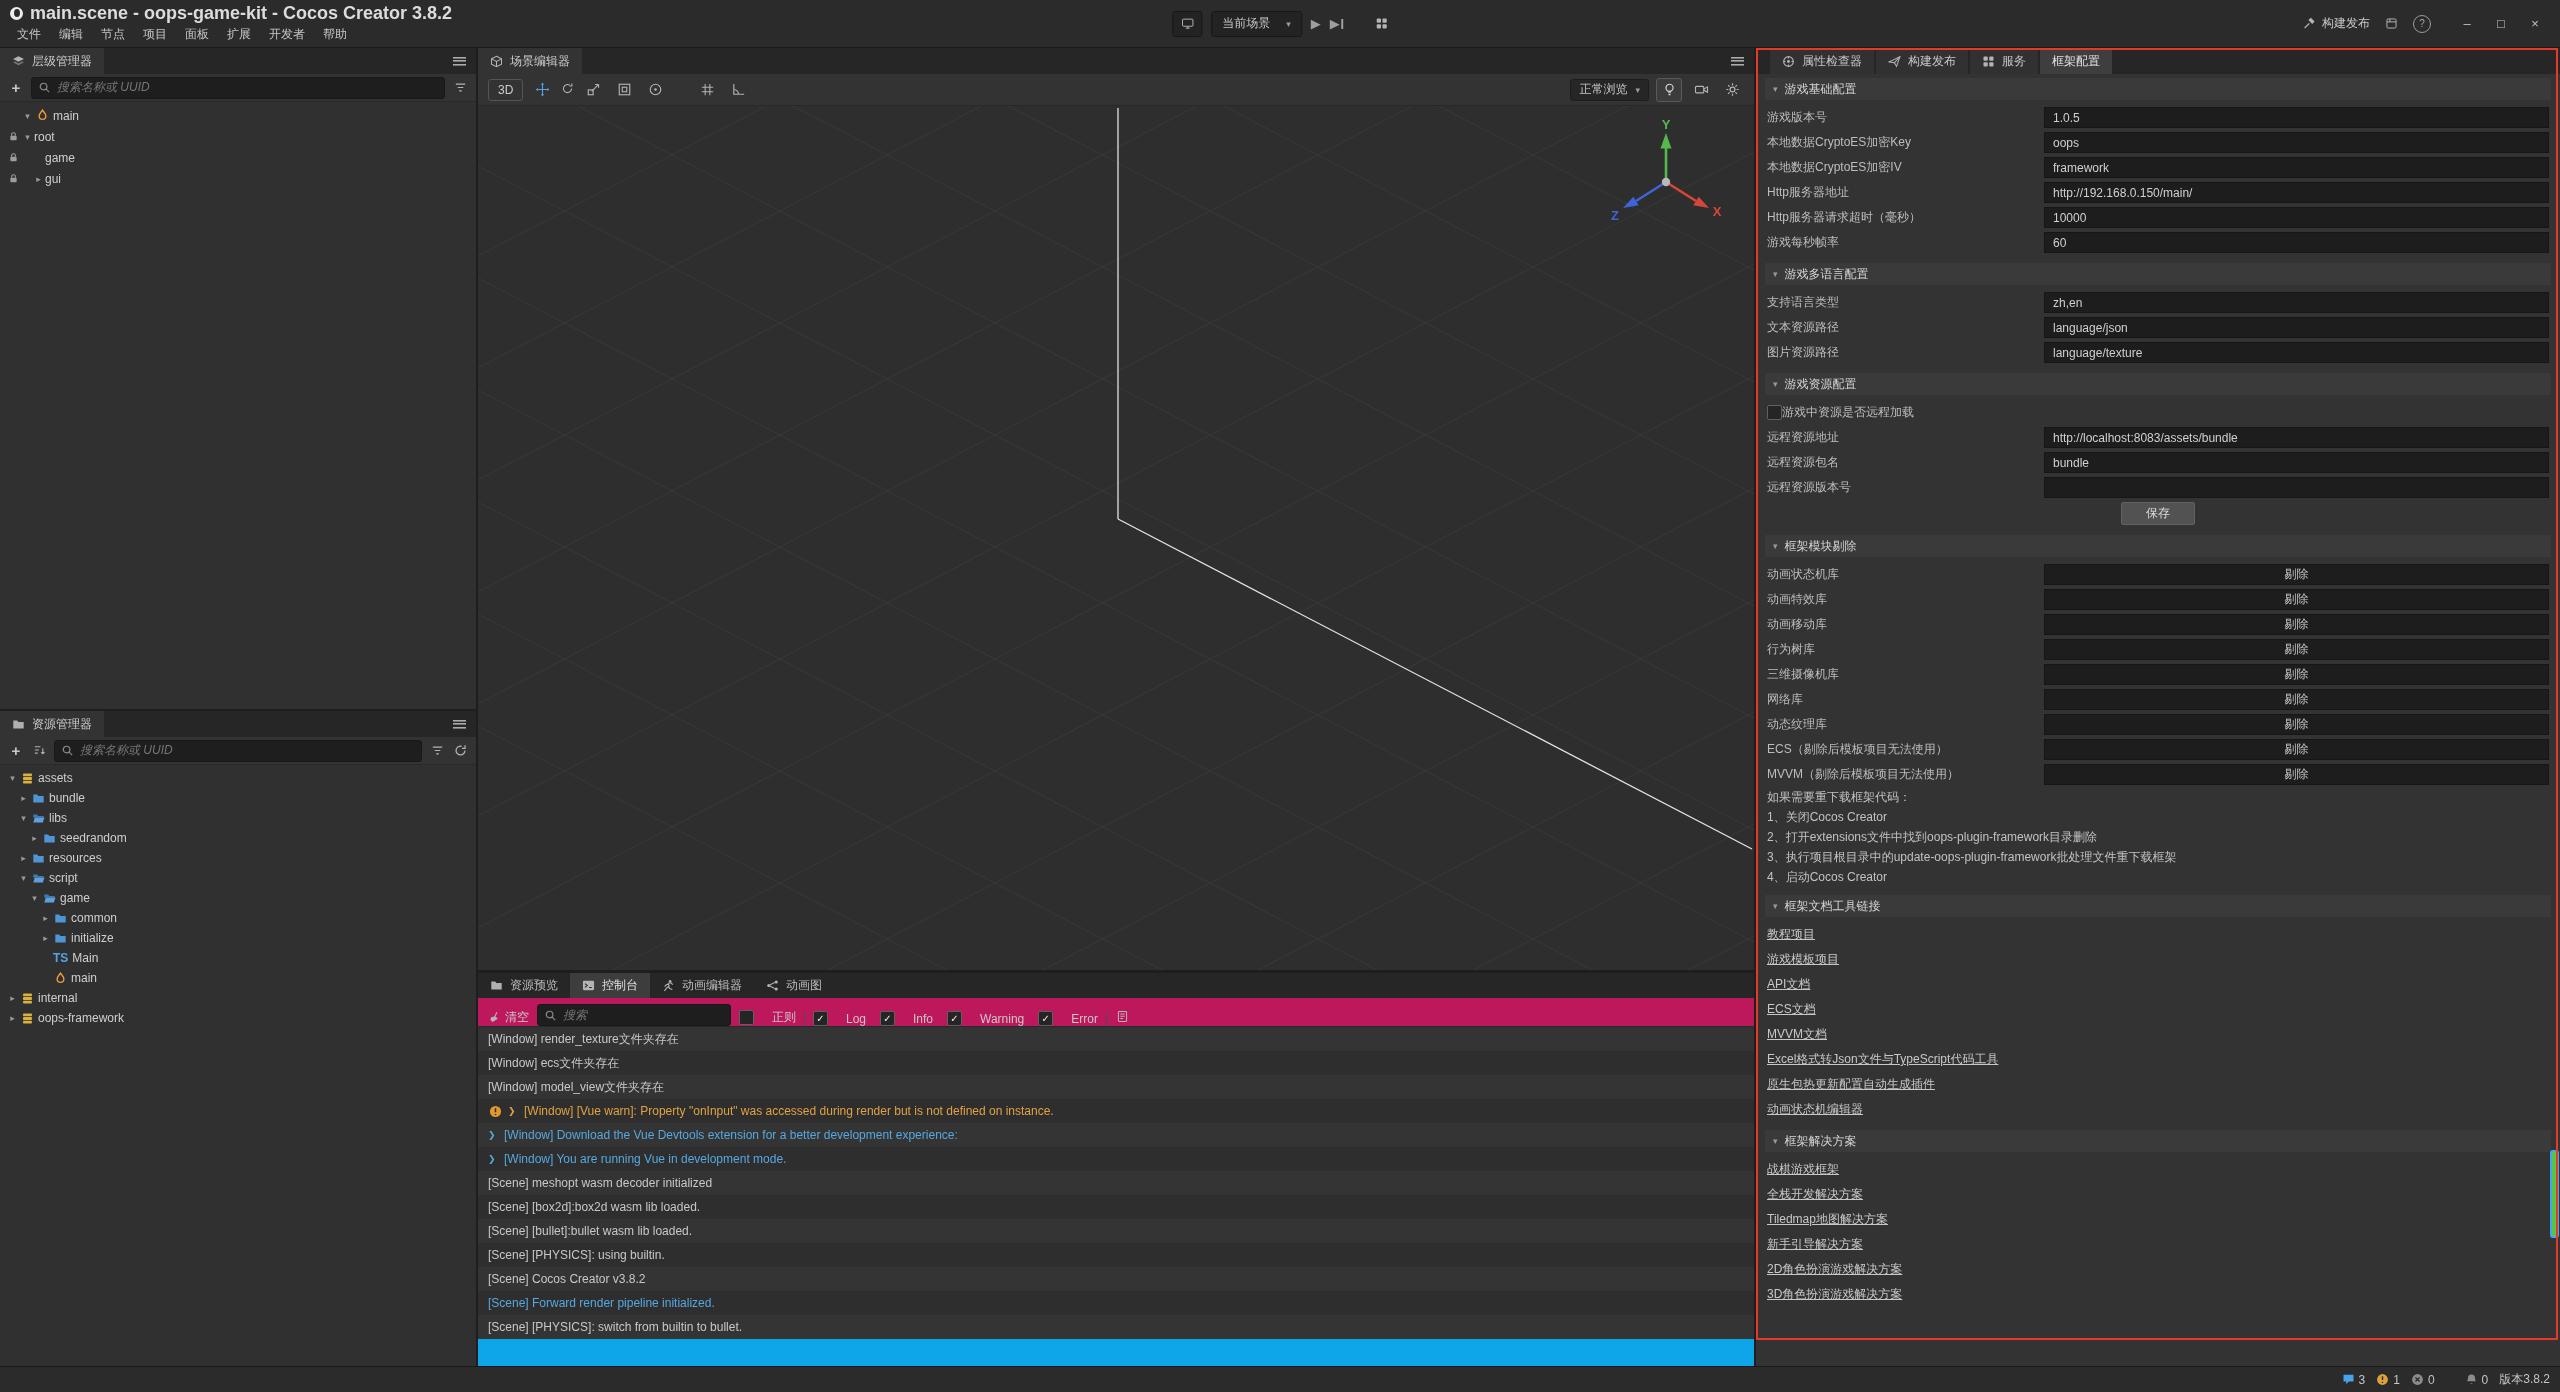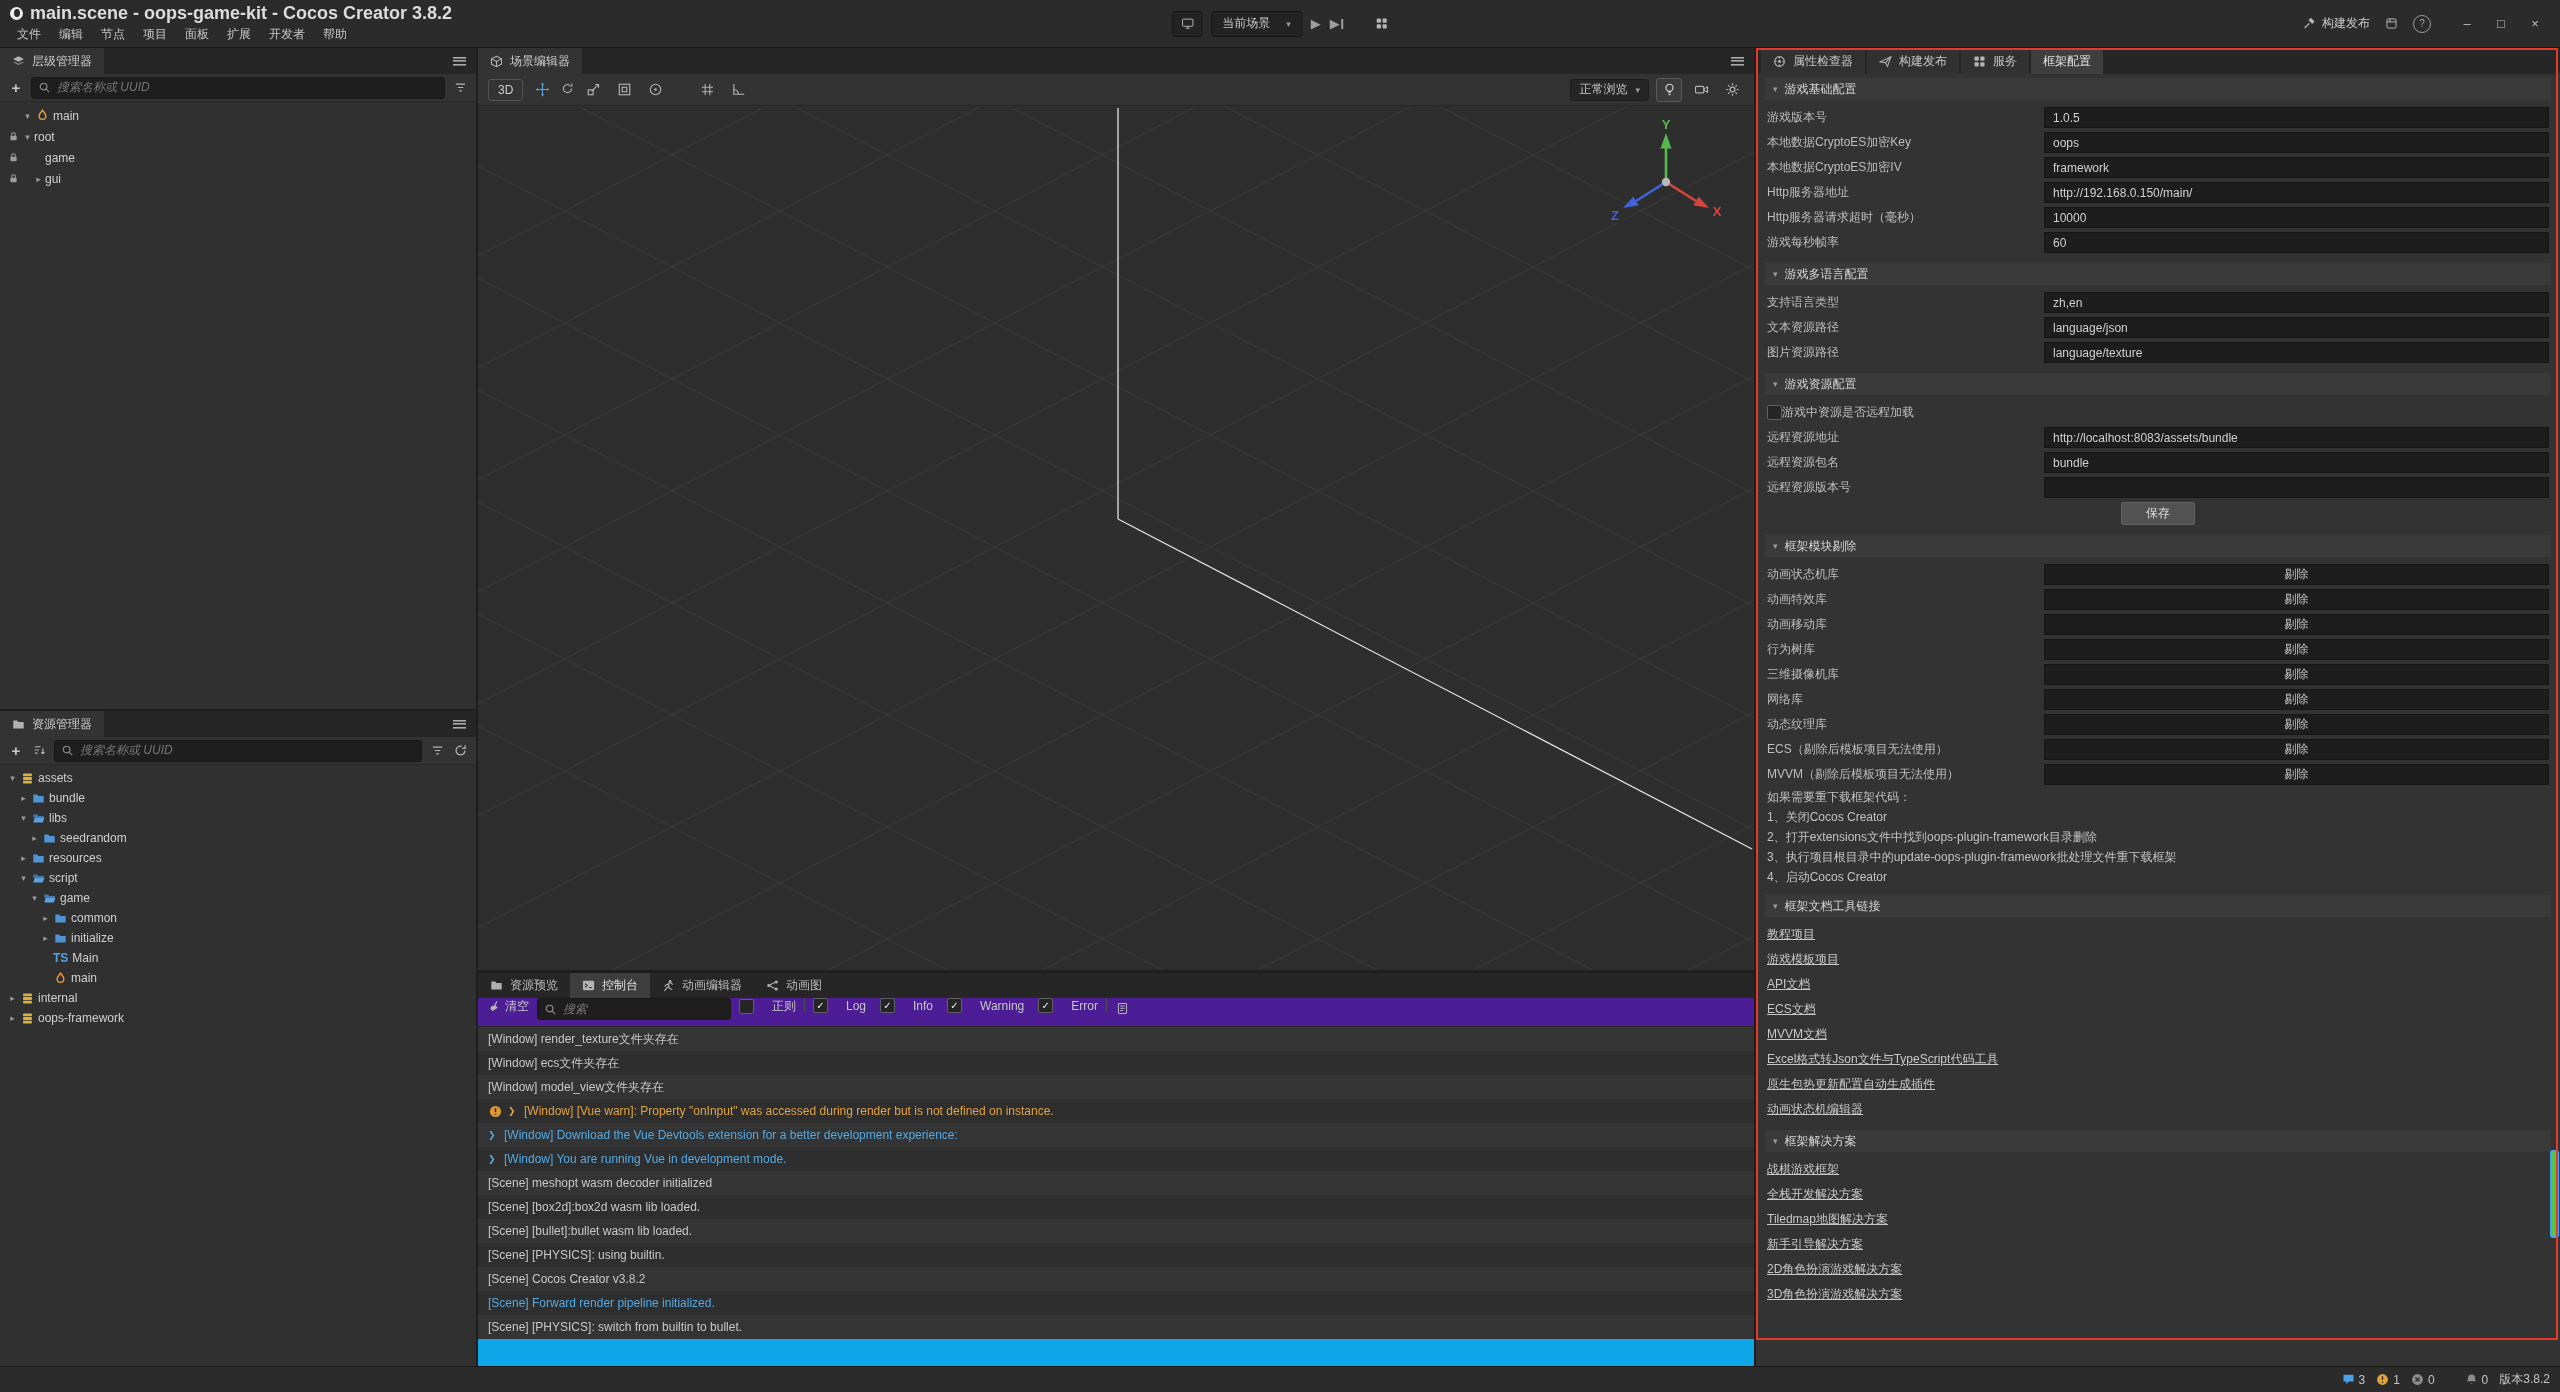--- a/index.html
+++ b/index.html
@@ -70,37 +70,37 @@
   .tico.boxed{border:1px solid #5a5a5a;background:#3c3c3c}
   .vmode{height:20px;background:#262626;border:1px solid #1c1c1c;border-radius:3px;padding:0 8px;display:flex;gap:8px;align-items:center;color:#c6c6c6;margin-left:auto}
   .viewport{flex:1;position:relative;background:#2e2e2e;overflow:hidden}
   .gizmo{position:absolute;right:28px;top:14px}
   .gizmo text{font-family:"Liberation Sans",sans-serif;font-size:13px;font-weight:bold}
 
   
   .ctabs{height:25px;background:#262626;display:flex;flex:none}
   .ctab{display:flex;align-items:center;gap:7px;padding:0 12px;color:#bdbdbd}
   .ctab.active{background:#3d3d3d;color:#e0e0e0}
-  .ctoolbar{height:28px;background:#4c1d95;display:flex;align-items:flex-start;gap:8px;padding:0 10px;flex:none;border-bottom:1px solid #292929}
+  .ctoolbar{height:28px;background:#be185d;display:flex;align-items:flex-end;gap:8px;padding:0 10px;flex:none;border-bottom:1px solid #292929}
   .cclear{display:flex;align-items:center;gap:4px;color:#c8c8c8}
   .cb{width:13px;height:13px;background:#252525;border:1px solid #606060;border-radius:2px;display:inline-flex;align-items:center;justify-content:center;font-size:10px;color:#efefef;flex:none}
   .cb.checked::after{content:"✓"}
   .cfilter{display:flex;align-items:center;gap:18px;color:#c8c8c8}
   .vsep{width:1px;height:14px;background:#4d4d4d}
   .logs{flex:1;overflow:hidden;background:#0ea5e9}
   .logrow{height:24px;display:flex;align-items:center;gap:6px;padding-left:10px;color:#c8c8c8;white-space:nowrap}
   .logrow:nth-child(odd){background:#343434}
   .logrow:nth-child(even){background:#2e2e2e}
   .logrow.warn{color:#e0a243}
   .logrow.info{color:#56a8e0}
   .lchev{font-size:9px;width:10px;flex:none}
   .lwicon{width:14px;height:14px;flex:none}
 
   
-  .itabs{height:26px;background:#262626;display:flex;gap:2px;padding-left:5px;flex:none}
+  .itabs{height:26px;background:#262626;display:flex;gap:2px;padding-left:14px;flex:none}
   .itab{display:flex;align-items:center;gap:7px;padding:0 12px;background:#313131;color:#c6c6c6;margin-top:0}
   .itab.active{background:#3e3e3e;color:#e2e2e2}
   .icontent{flex:1;padding:2px 9px 0 9px;overflow:hidden;position:relative}
   .isec{margin-top:8px}
   .isec:first-child{margin-top:2px}
   .isec-h{height:22px;background:#3a3a3a;display:flex;align-items:center;gap:7px;padding:0 8px;color:#d6d6d6;margin-bottom:5px}
   .isec-h .arrow{color:#9a9a9a;font-size:9px}
   .irow{height:25px;display:flex;align-items:center;padding:0 2px}
   .ilabel{width:277px;flex:none;color:#bdbdbd;white-space:nowrap;overflow:hidden}
   .ival{flex:1;height:19px;background:#1d1d1d;border:1px solid #161616;border-radius:0;display:flex;align-items:center;padding:0 8px;color:#d0d0d0;white-space:nowrap;overflow:hidden}

